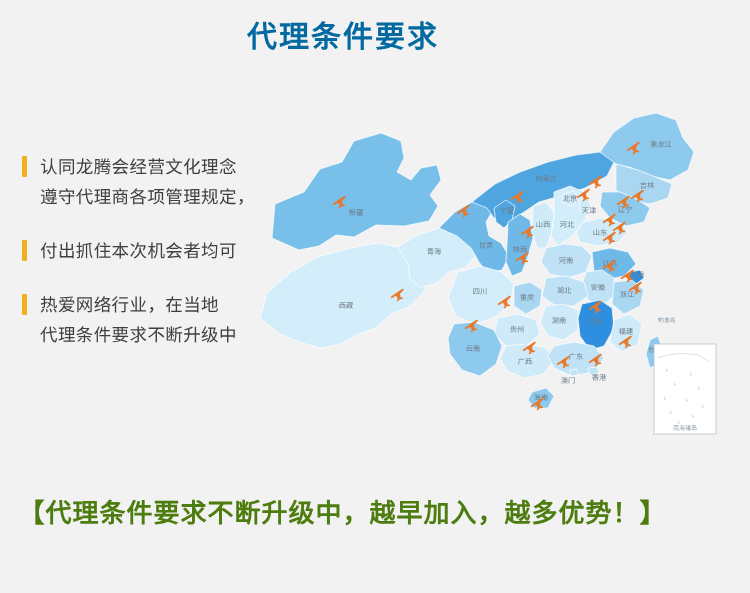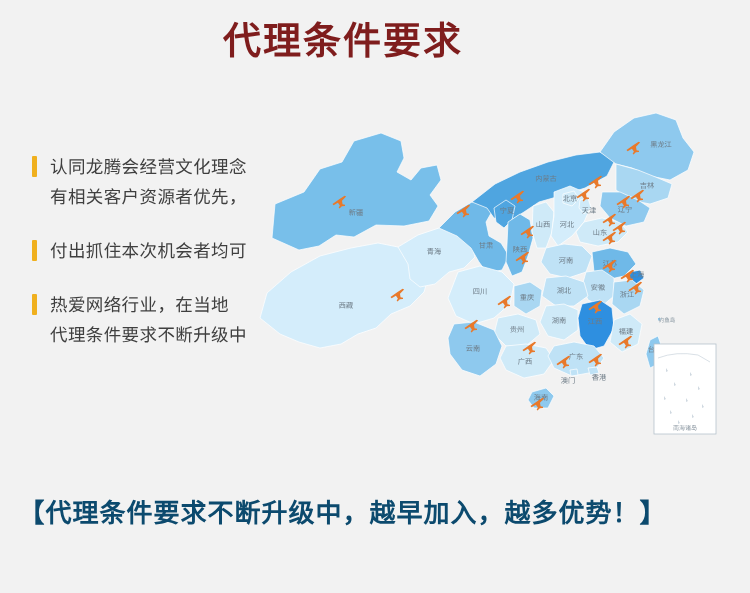--- a/index.html
+++ b/index.html
@@ -9,40 +9,40 @@
     background:#f2f2f2;
     font-family:"Liberation Sans","DejaVu Sans",sans-serif;
     overflow:hidden;position:relative;
   }
   #page{position:relative;width:750px;height:593px;background:#f2f2f2;overflow:hidden;}
 
   
   .title{
     position:absolute;left:0;top:18px;width:686px;
     text-align:center;
-    font-size:38px;font-weight:bold;color:#7f1d1d;
+    font-size:30px;font-weight:bold;color:#0369a1;
     letter-spacing:2px;line-height:1.25;
   }
 
   
-  .req-list{position:absolute;left:32px;top:152px;width:290px;}
+  .req-list{position:absolute;left:22px;top:152px;width:290px;}
   .req-item{position:relative;padding-left:18px;margin-bottom:24px;}
   .req-bar{
     position:absolute;left:0;top:4px;
     width:5px;height:21px;background:#f0b01e;border-radius:1px;
   }
   .req-line{
     font-size:17.5px;color:#3f3f3f;line-height:30px;
     white-space:nowrap;letter-spacing:.4px;
   }
 
   
   .banner{
     position:absolute;left:0;top:492px;width:685px;text-align:center;
-    font-size:26px;font-weight:bold;color:#0c4a6e;letter-spacing:1px;
+    font-size:26px;font-weight:bold;color:#4d7c0f;letter-spacing:1px;
   }
 
   
   .map-wrap{position:absolute;left:258px;top:96px;width:478px;height:390px;}
   .map-svg{display:block;width:478px;height:390px;}
   .prov-label{
     font-family:"Liberation Sans","DejaVu Sans",sans-serif;
     font-size:7.2px;fill:#6d7b86;
   }
   .inset-label{
@@ -61,21 +61,21 @@
 
 <div id="page">
 
   <div class="title">代理条件要求</div>
 
   <div class="req-list">
 
     <div class="req-item">
       <span class="req-bar"></span>
       <div class="req-line">认同龙腾会经营文化理念</div>
-      <div class="req-line">有相关客户资源者优先，</div>
+      <div class="req-line">遵守代理商各项管理规定，</div>
     </div>
 
     <div class="req-item">
       <span class="req-bar"></span>
       <div class="req-line">付出抓住本次机会者均可</div>
     </div>
 
     <div class="req-item">
       <span class="req-bar"></span>
       <div class="req-line">热爱网络行业，在当地</div>

